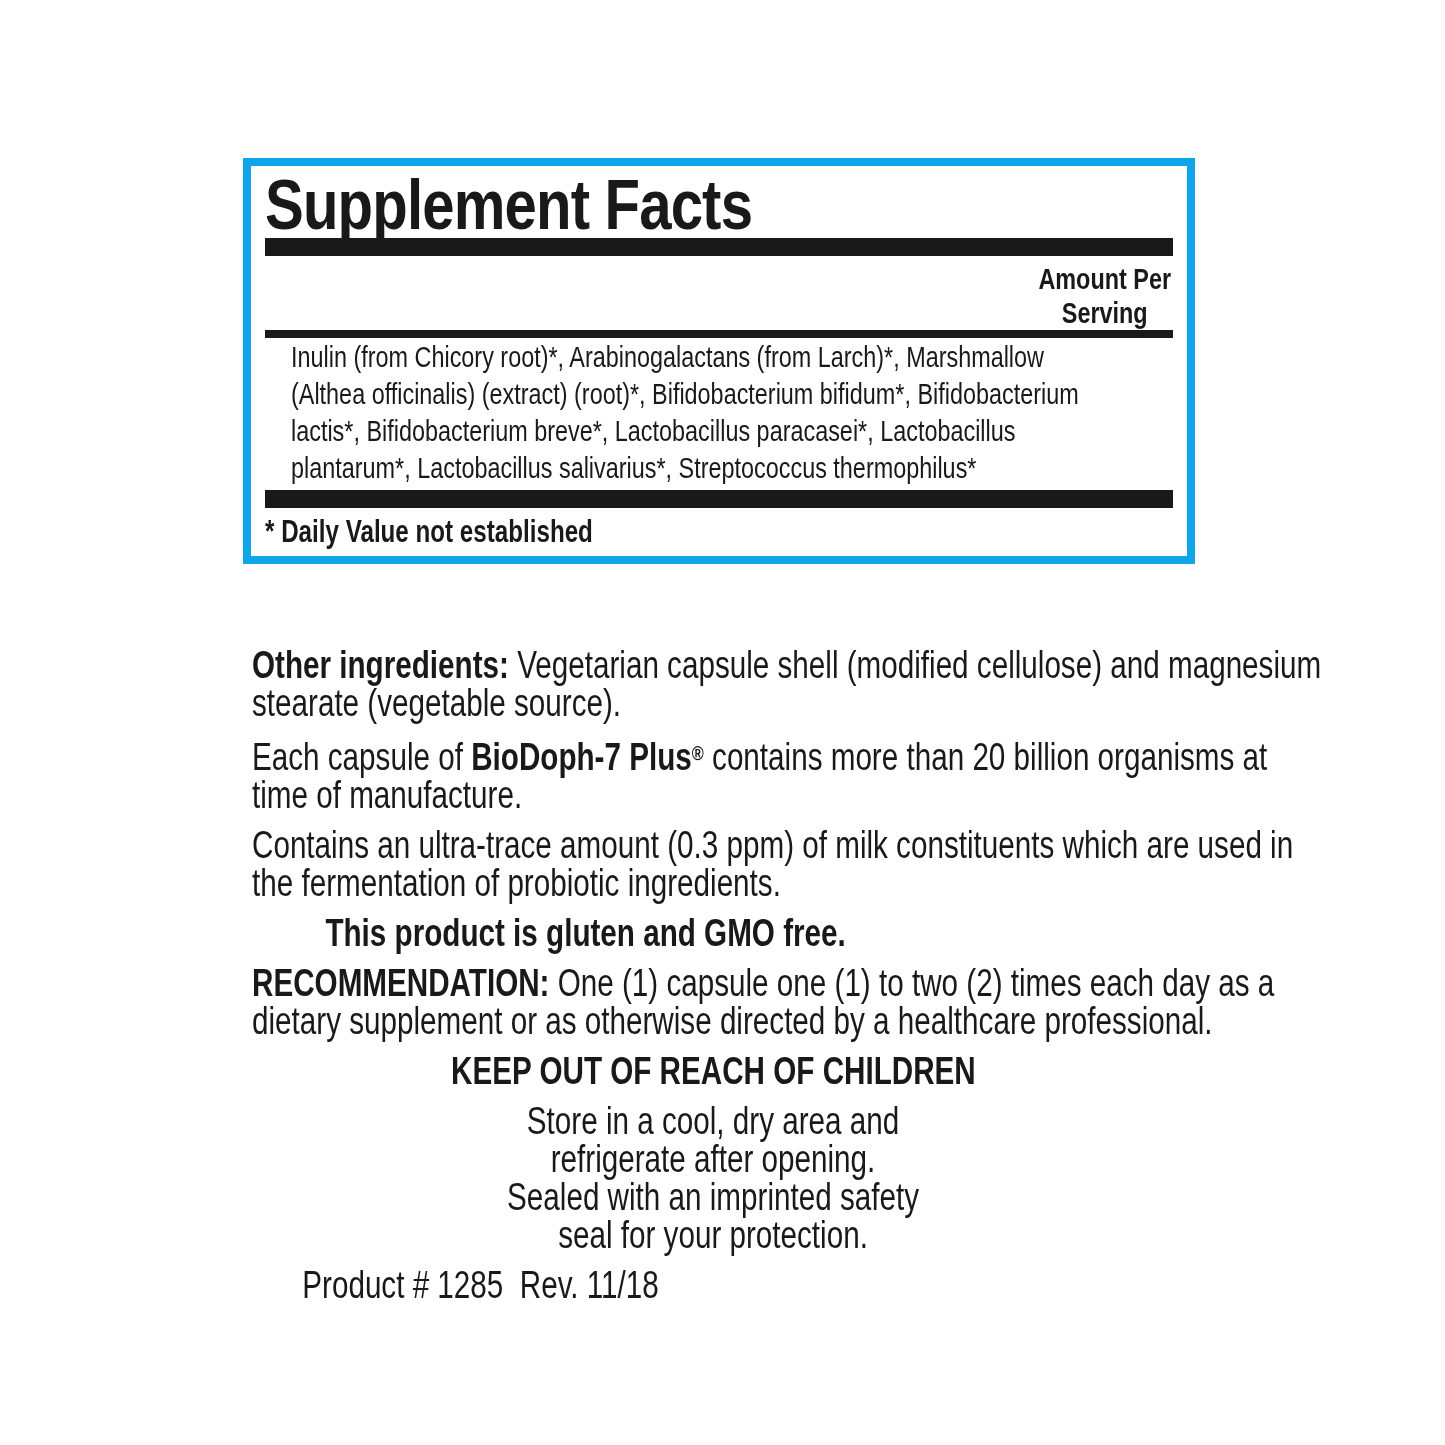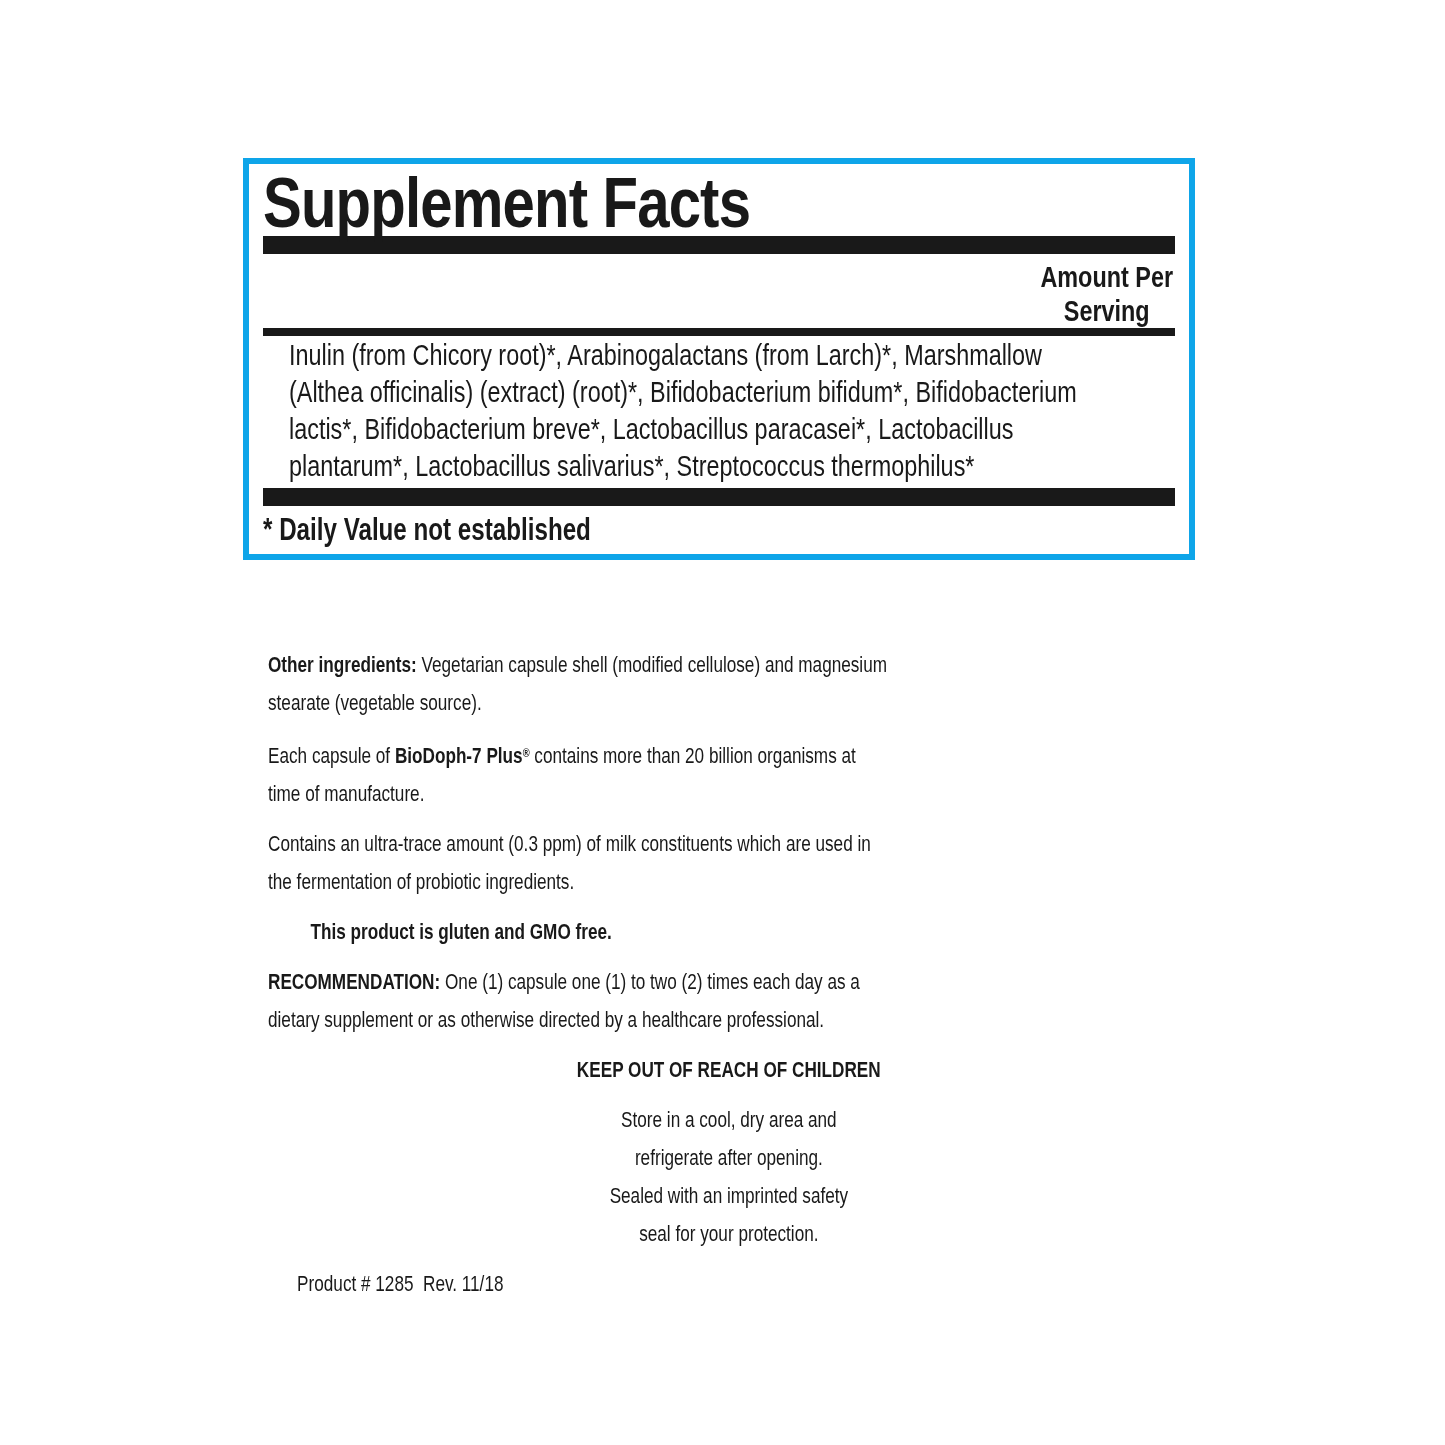--- a/index.html
+++ b/index.html
@@ -13,21 +13,21 @@
 
   
   .cl { display:inline-block; transform:scaleX(.78); transform-origin:0 50%; white-space:pre; }
   .cr { display:inline-block; transform:scaleX(.78); transform-origin:100% 50%; white-space:pre; }
   .cc { display:inline-block; transform:scaleX(.78); transform-origin:50% 50%; white-space:pre; }
   .b  { font-weight:bold; }
 
   
   .sf-box {
     position:absolute; left:243px; top:158px; width:952px;
-    border:6px solid #0ea5e9; box-sizing:border-box;
+    border:8px solid #0ea5e9; box-sizing:border-box;
     background:#fff; padding:0 0 6px 0;
   }
   .sf-title {
     margin:6px 14px 0 14px;
     font-size:70px; font-weight:bold; line-height:66px;
     letter-spacing:-1px; white-space:pre;
     transform:scaleX(.83); transform-origin:0 50%; display:block; width:max-content;
   }
   .sf-serving {
     margin:12px 14px 0 14px;
@@ -46,22 +46,22 @@
     margin:4px 45px 0 14px; font-size:30px; line-height:38px;
   }
   .blend-ing {
     margin:0 14px 0 40px; font-size:30px; line-height:37px;
   }
   .bar.rule3 { margin-top:4px; }
   .dv-note { margin:6px 14px 0 14px; font-size:31px; font-weight:bold; line-height:36px; }
 
   
   .col {
-    position:absolute; left:268px; top:646px; width:922px;
-    font-size:22px; line-height:38px;
+    position:absolute; left:252px; top:646px; width:922px;
+    font-size:38px; line-height:38px;
   }
   .col p { margin:0 0 12px 0; }
   .center-bold { text-align:left; font-weight:bold; margin:0 0 12px 0; }
   .keep-out { text-align:center; font-weight:bold; margin:10px 0 0 0; }
   .storage { text-align:center; margin:0; }
   .product-line { margin:50px 0 0 0; }
   .sup { font-size:.55em; vertical-align:.5em; letter-spacing:0; }
 </style>
 </head>
 <body>

